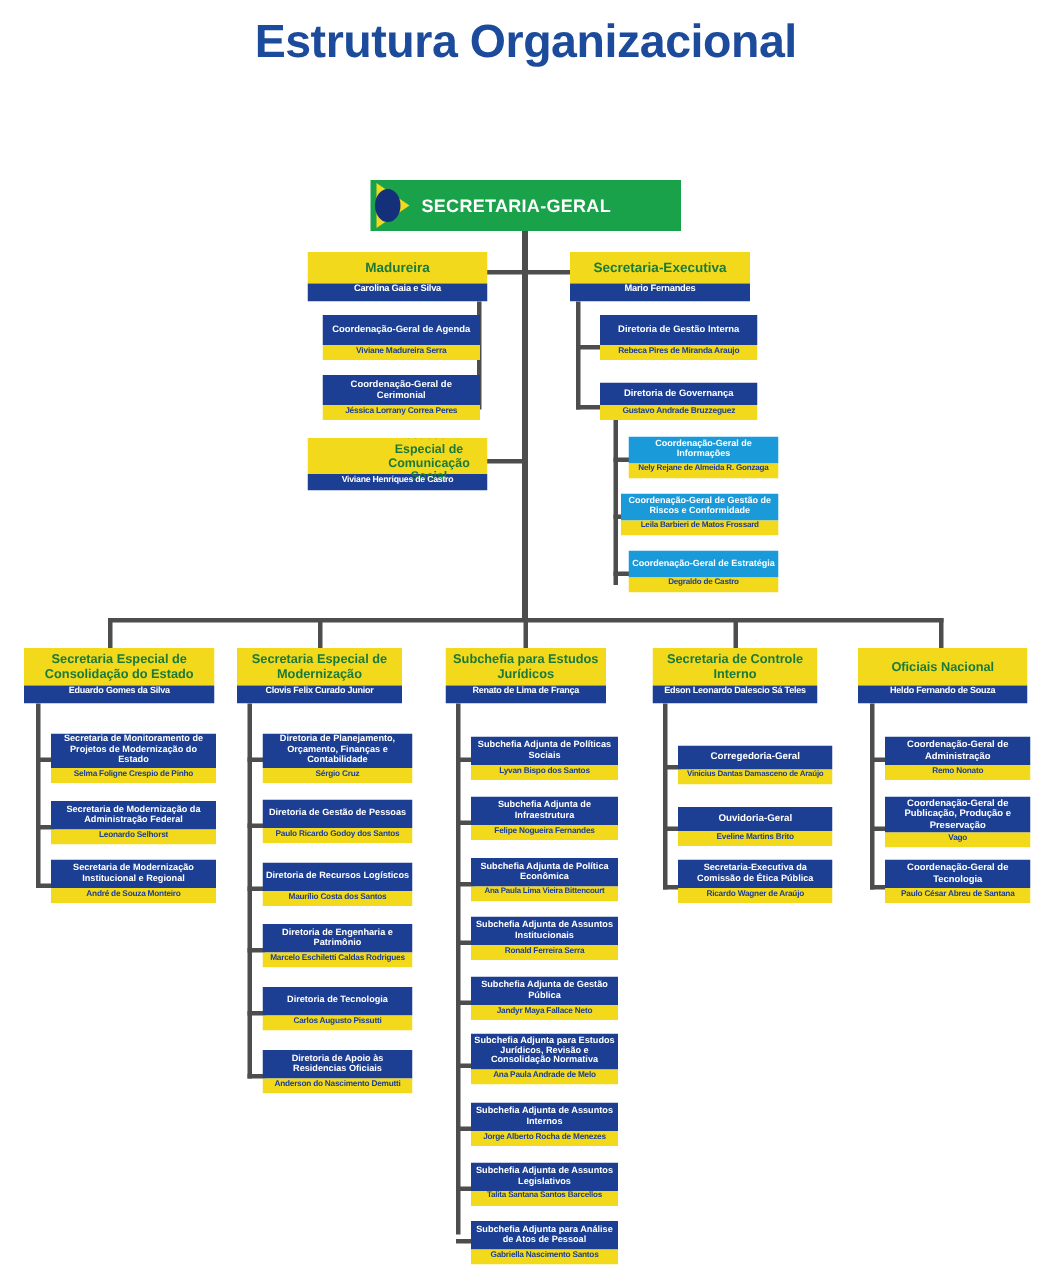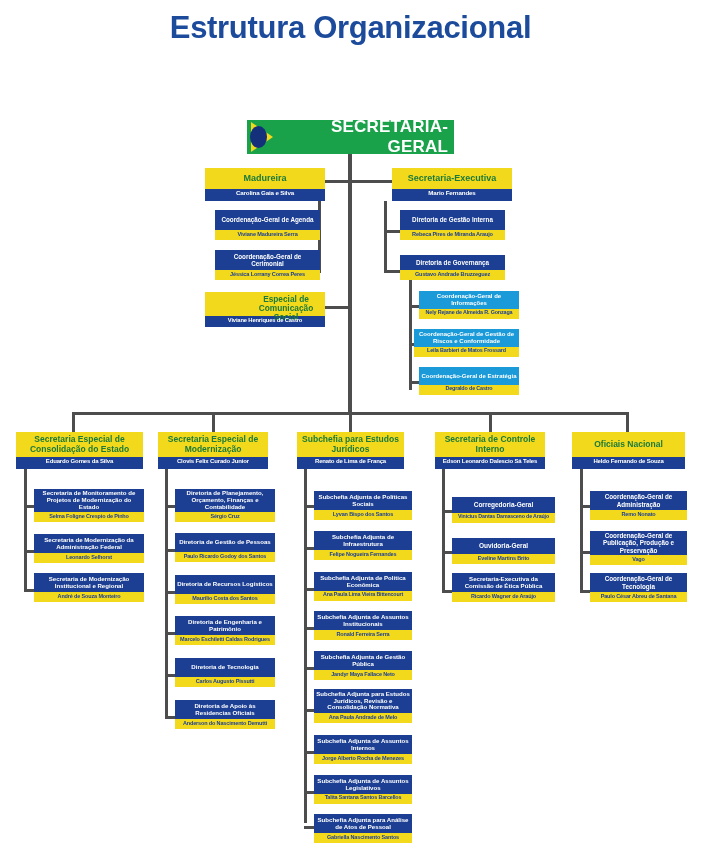--- a/index.html
+++ b/index.html
@@ -90,24 +90,24 @@
     position: absolute;
     left: 3px; top: 50%;
     transform: translateY(-50%);
     width: 17px; height: 22px;
     border-radius: 50%;
     background: #14307a;
   }
   .root .rtxt {
     flex: 1;
     color: #ffffff;
-    font-size: 17px;
+    font-size: 12px;
     font-weight: bold;
     letter-spacing: 0.2px;
-    text-align: right;
+    text-align: left;
     padding-right: 6px;
   }
 </style>
 </head>
 <body>
 
 <div id="canvas">
 
   <div class="title">Estrutura Organizacional</div>
 
@@ -142,21 +142,21 @@
   <div class="node b" style="left:215px; top:250px; width:105px; height:30px;">
     <div class="hdr" style="height:20px; font-size:6.3px;">Coordenação-Geral de Cerimonial</div>
     <div class="nm" style="height:10px; font-size:5.6px;">Jéssica Lorrany Correa Peres</div>
   </div>
 
   <div class="node y" style="left:205px; top:292px; width:120px; height:35px;">
     <div class="hdr" style="height:24px; font-size:8.3px;padding-left:44px;">Assessoria Especial de Comunicação Social</div>
     <div class="nm" style="height:11px; font-size:5.8px;">Viviane Henriques de Castro</div>
   </div>
 
-  <div class="node y" style="left:392px; top:168px; width:120px; height:33px;">
+  <div class="node y" style="left:380px; top:168px; width:120px; height:33px;">
     <div class="hdr" style="height:21px; font-size:9px;">Secretaria-Executiva</div>
     <div class="nm" style="height:12px; font-size:6.2px;">Mario Fernandes</div>
   </div>
 
   <div class="ln" style="left:384px; top:201px; width:3px; height:72px;"></div>
   <div class="ln" style="left:384px; top:230px; width:18px; height:3px;"></div>
   <div class="ln" style="left:384px; top:270px; width:18px; height:3px;"></div>
 
   <div class="node b" style="left:400px; top:210px; width:105px; height:30px;">
     <div class="hdr" style="height:20px; font-size:6.3px;">Diretoria de Gestão Interna</div>

